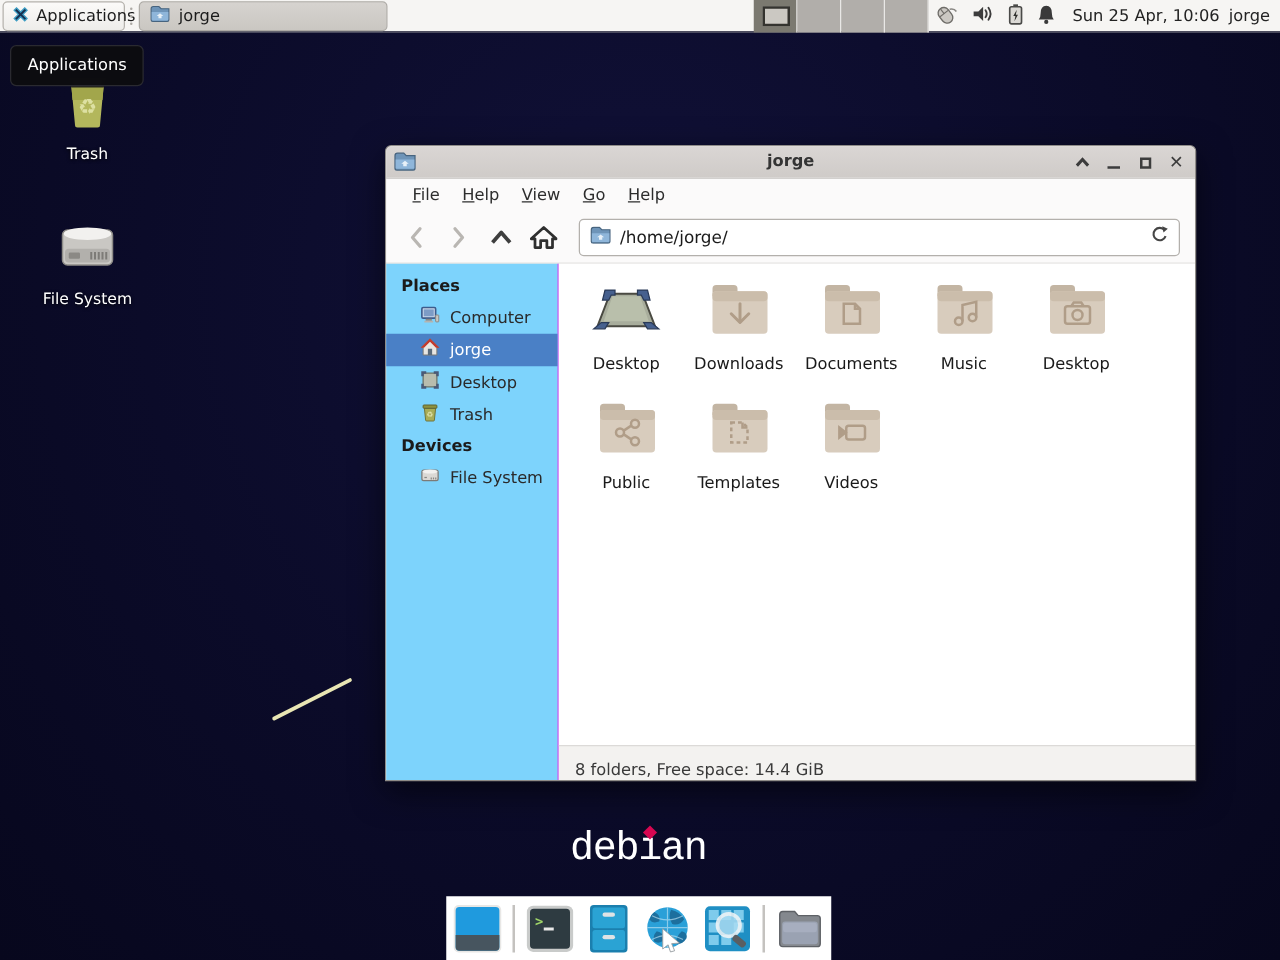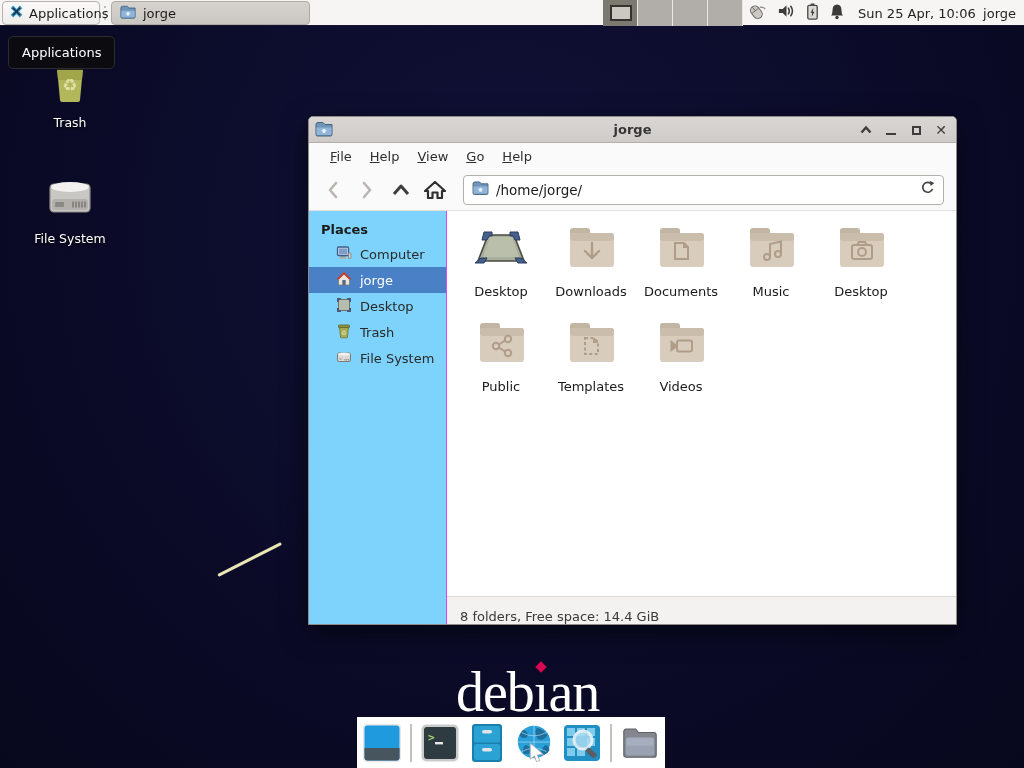--- a/index.html
+++ b/index.html
@@ -81,22 +81,22 @@
 
   .rightcol { flex:1; display:flex; flex-direction:column; min-width:0; }
   .filegrid { flex:1; background:#ffffff; padding:12px 0 0 9px;
     display:grid; grid-template-columns:repeat(5,90px); grid-auto-rows:95px; align-content:start; }
   .fcell { display:flex; flex-direction:column; align-items:center; width:90px; }
   .fcell .flbl { margin-top:3px; font-size:13px; color:#1a1a1a; }
   .statusbar { height:28px; background:#f3f2f0; border-top:1px solid #dcdad8;
     display:flex; align-items:flex-end; padding-left:13px; font-size:13px; color:#3a3a3a; }
 
   
-  .debian { position:absolute; left:456px; top:660px; font-family:Liberation Serif, serif;
-    font-size:56px; color:#ffffff; letter-spacing:-1px; }
+  .debian { position:absolute; left:456px; top:660px; font-family:Liberation Mono, monospace;
+    font-size:32px; color:#ffffff; letter-spacing:-1px; }
   .debian .iwrap { position:relative; }
   .debian .diamond { position:absolute; left:50%; top:2px; width:8px; height:8px; margin-left:-4px;
     background:#d70751; transform:rotate(45deg); }
 
   
   .dock { position:absolute; left:357px; top:717px; width:308px; height:51px; background:#ffffff;
     display:flex; align-items:center; padding:0 5px; gap:8px; }
   .dock .sep { width:2px; height:38px; background:#c4c2bf; }
   .dock-item { width:40px; height:40px; display:flex; align-items:center; justify-content:center; }
 </style>
@@ -333,20 +333,21 @@
           <span>
             <svg width="16" height="16" viewBox="0 0 16 16">
                 <path d="M3.5 4.5 h9 l-1 9.5 q0 0.8-0.8 0.8 h-5.4 q-0.8 0-0.8-0.8 Z" fill="#a9ad57" stroke="#70743a" stroke-width="0.8"></path>
                 <rect x="2.5" y="2" width="11" height="2.6" rx="0.6" fill="#8e923f" stroke="#5e6230" stroke-width="0.8"></rect>
                 <text x="8" y="11.5" font-size="6" text-anchor="middle" fill="#e0e2ad" font-family="DejaVu Sans">♻</text>
               </svg>
           </span>
           <span>Trash</span>
         </div>
 
+        <div class="side-header">Devices</div>
 
         <div class="side-item">
           <span>
             <svg width="16" height="16" viewBox="0 0 16 16">
                 <rect x="1.5" y="4" width="13" height="8.5" rx="1.5" fill="#dbd9d5" stroke="#7d7b77" stroke-width="1"></rect>
                 <ellipse cx="8" cy="5.2" rx="6" ry="1.6" fill="#f2f1ef"></ellipse>
                 <g stroke="#8a8884" stroke-width="1">
                   <line x1="3.5" y1="10" x2="5.5" y2="10"></line>
                   <line x1="9" y1="10" x2="9" y2="11.5"></line>
                   <line x1="10.8" y1="10" x2="10.8" y2="11.5"></line>

